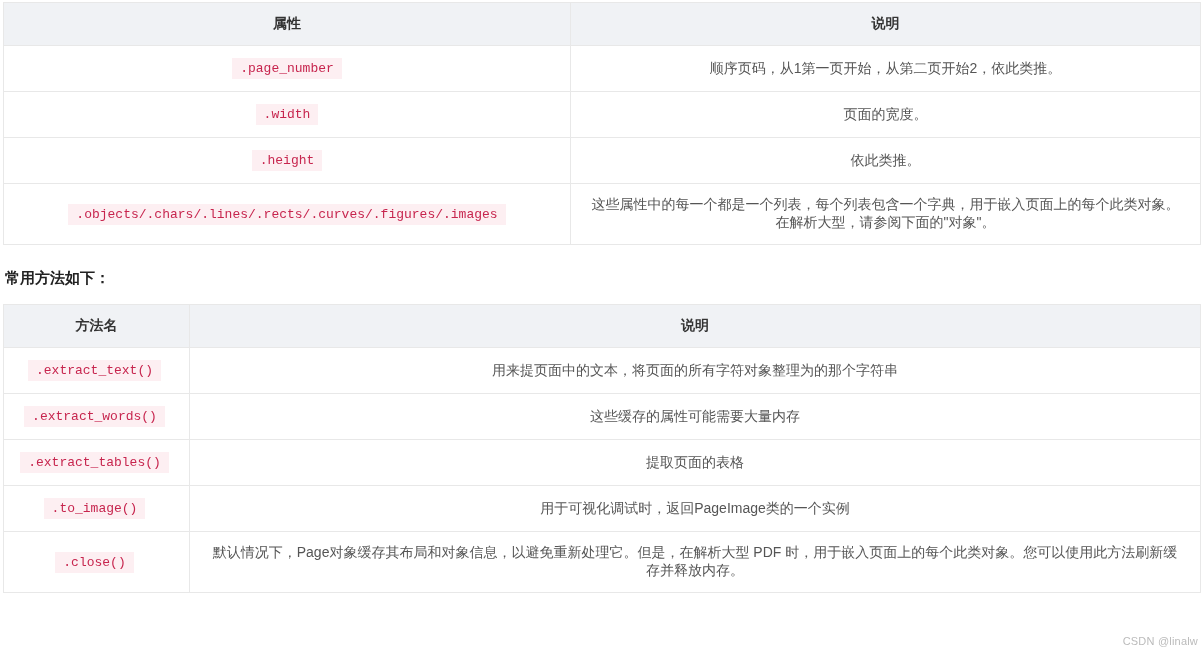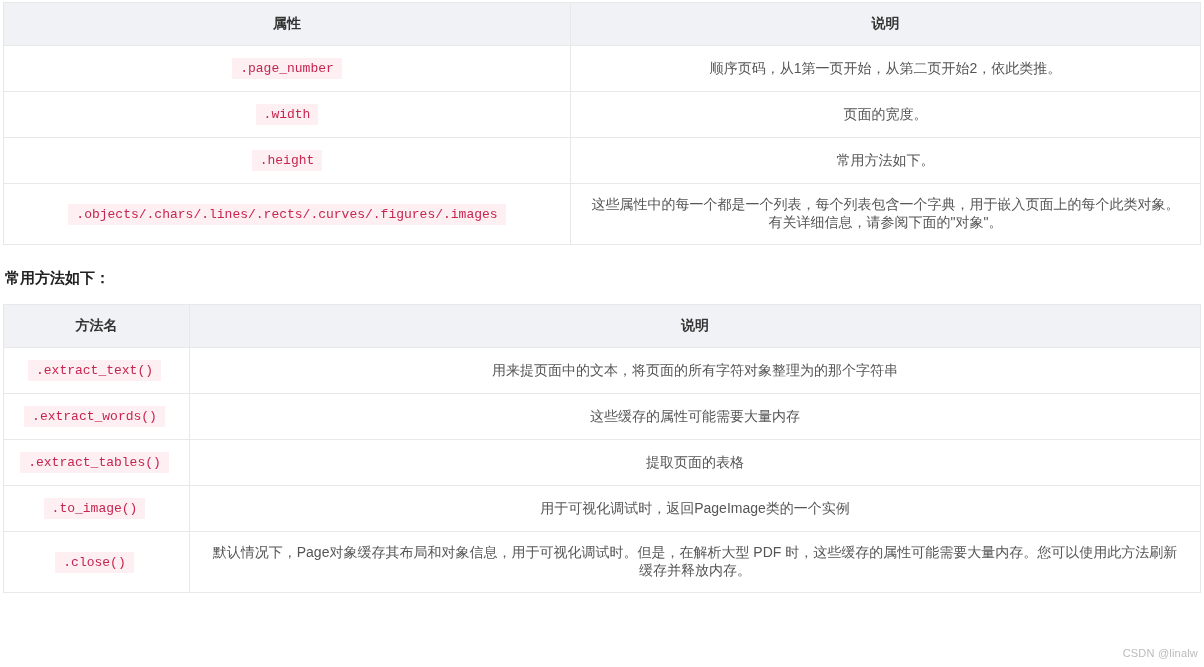--- a/index.html
+++ b/index.html
@@ -8,21 +8,21 @@
 th, td { border: 1px solid #e8e8e8; padding: 12px 16px; text-align: center; vertical-align: middle; }
 th { background: #f0f2f5; font-weight: 600; color: #333; }
 td { background: #fff; color: #555; }
 code { font-family: "SFMono-Regular", Consolas, "Liberation Mono", Menlo, Courier, monospace; background: #fdeff2; color: #c7254e; padding: 3px 8px; border-radius: 0; font-size: 13px; display: inline-block; }
 .section-title { font-size: 15px; font-weight: 700; color: #222; margin: 24px 0 16px 2px; }
 .col-prop { width: 567px; }
 .col-desc { width: auto; }
 .col-method { width: 186px; }
 td.method-cell { text-align: center; padding-left: 16px; padding-right: 20px; }
 td.method-cell code { text-align: left; }
-.watermark { position: absolute; right: 6px; bottom: 8px; font-size: 11px; color: #bbb; letter-spacing: 0.2px; }
+.watermark { position: absolute; right: 6px; bottom: 20px; font-size: 11px; color: #bbb; letter-spacing: 0.2px; }
 .wrapper { position: relative; width: 1204px; min-height: 667px; padding: 2px 3px 14px 3px; }
 </style>
 </head>
 <body>
 
 <div class="wrapper">
 
 <table>
   <colgroup>
         <col class="col-prop">
@@ -38,25 +38,25 @@
     <tr>
       <td><code>.page_number</code></td>
       <td>顺序页码，从1第一页开始，从第二页开始2，依此类推。</td>
     </tr>
     <tr>
       <td><code>.width</code></td>
       <td>页面的宽度。</td>
     </tr>
     <tr>
       <td><code>.height</code></td>
-      <td>常用方法如下。</td>
+      <td>依此类推。</td>
     </tr>
     <tr>
       <td><code>.objects/.chars/.lines/.rects/.curves/.figures/.images</code></td>
-      <td>这些属性中的每一个都是一个列表，每个列表包含一个字典，用于嵌入页面上的每个此类对象。有关详细信息，请参阅下面的"对象"。</td>
+      <td>这些属性中的每一个都是一个列表，每个列表包含一个字典，用于嵌入页面上的每个此类对象。在解析大型，请参阅下面的"对象"。</td>
     </tr>
   </tbody>
 </table>
 
 <div class="section-title">常用方法如下：</div>
 
 <table>
   <colgroup>
         <col class="col-method">
         <col class="col-desc">
@@ -79,20 +79,20 @@
     <tr>
       <td class="method-cell"><code>.extract_tables()</code></td>
       <td>提取页面的表格</td>
     </tr>
     <tr>
       <td class="method-cell"><code>.to_image()</code></td>
       <td>用于可视化调试时，返回PageImage类的一个实例</td>
     </tr>
     <tr>
       <td class="method-cell"><code>.close()</code></td>
-      <td>默认情况下，Page对象缓存其布局和对象信息，用于可视化调试时。但是，在解析大型 PDF 时，这些缓存的属性可能需要大量内存。您可以使用此方法刷新缓存并释放内存。</td>
+      <td>默认情况下，Page对象缓存其布局和对象信息，以避免重新处理它。但是，在解析大型 PDF 时，用于嵌入页面上的每个此类对象。您可以使用此方法刷新缓存并释放内存。</td>
     </tr>
   </tbody>
 </table>
 
 <div class="watermark">CSDN @linalw</div>
 
 </div>
 
 </body></html>

